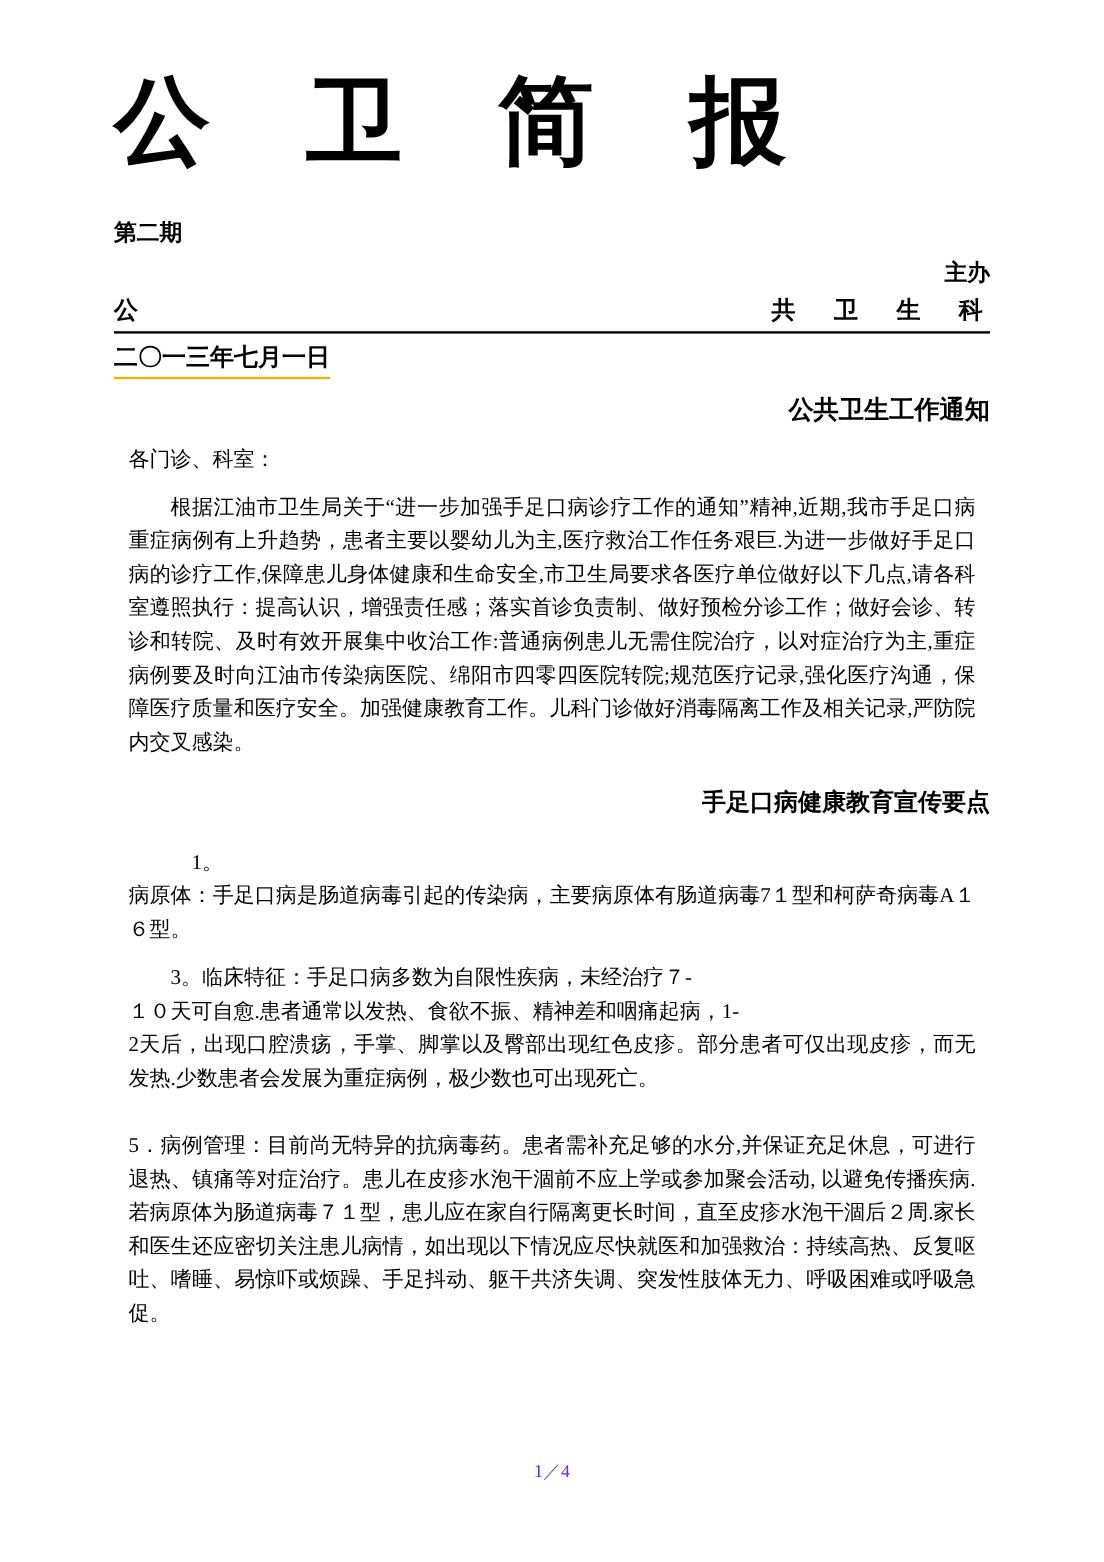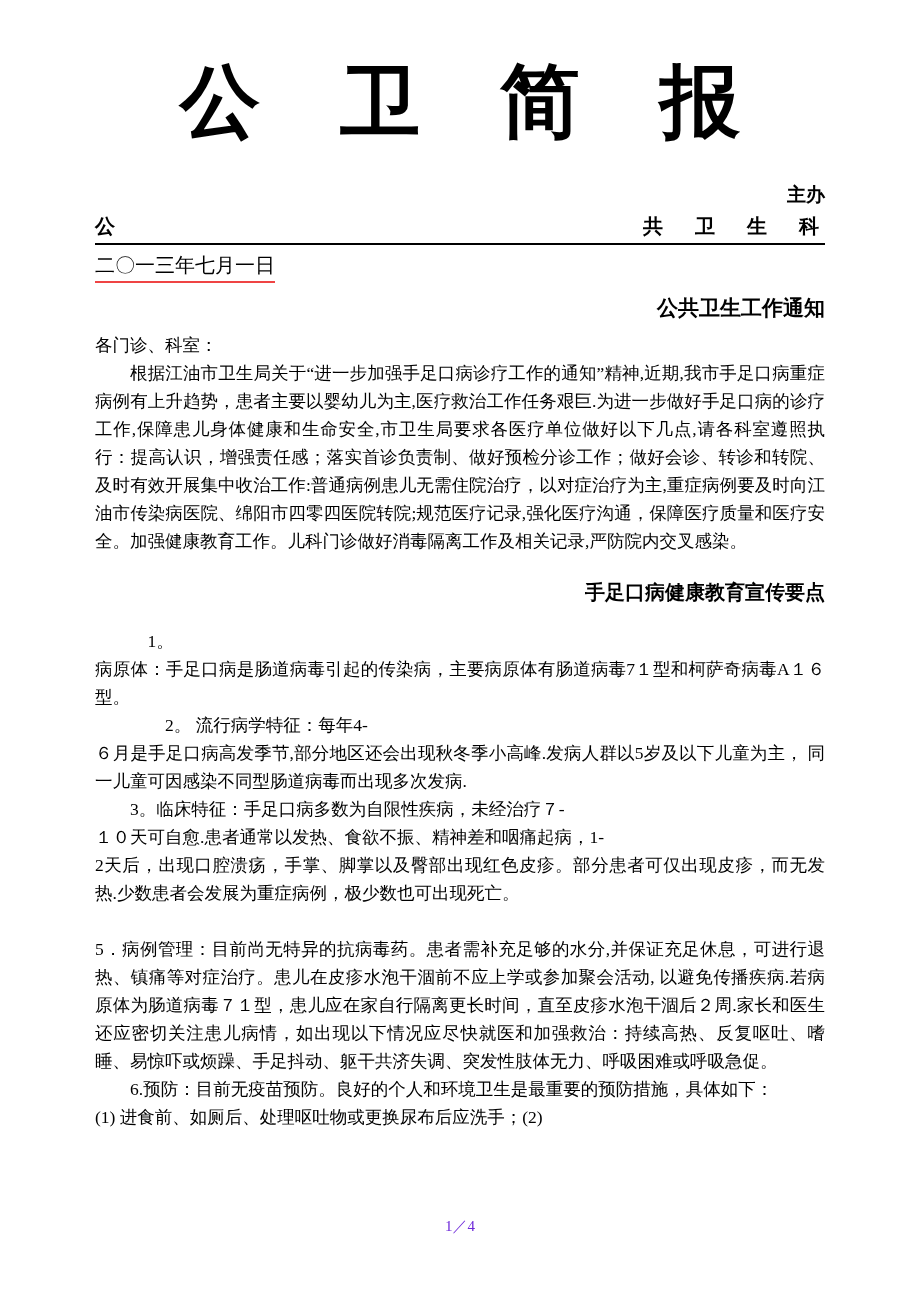--- a/index.html
+++ b/index.html
@@ -14,21 +14,21 @@
     margin: 0 auto;
     box-sizing: border-box;
     padding: 52px 95px 0 95px;
     background: #ffffff;
     color: #000000;
     font-family: "Liberation Serif", "DejaVu Serif", serif;
     overflow: hidden;
   }
   .doc-title {
     margin: 0 0 26px 0;
-    text-align: center;
+    text-align: left;
     font-size: 80px;
     line-height: 1.25;
     font-weight: bold;
     white-space: nowrap;
   }
   .pub-line {
     font-size: 19px;
     font-weight: bold;
     line-height: 33px;
   }
@@ -51,37 +51,37 @@
   .org-right {
     letter-spacing: 6px;
   }
   .date-line {
     margin-top: 5px;
     font-size: 20px;
     line-height: 30px;
   }
   .date-line .underlined {
     display: inline-block;
-    font-weight: normal;
-    border-bottom: 2px solid #ef4444;
+    font-weight: bold;
+    border-bottom: 2px solid #eab308;
     padding-bottom: 1px;
   }
   .section-heading {
     margin: 10px 0 8px 0;
     text-align: right;
     font-size: 21px;
     font-weight: bold;
     line-height: 30px;
   }
   .section-heading.second {
     margin: 22px 0 20px 0;
     font-size: 20px;
   }
   .body-text {
-    margin: 0;
+    margin: 12px;
     font-size: 17.5px;
     line-height: 28px;
     text-align: justify;
   }
   .body-text.first-indent {
     text-indent: 2em;
   }
   .pre {
     white-space: pre-wrap;
   }
@@ -99,20 +99,21 @@
   }
 </style>
 </head>
 <body>
 
 <div class="page">
 
   <h1 class="doc-title">公　卫　简　报</h1>
 
 
+  <div class="pub-line">第二期</div>
 
   <div class="center-line">主办</div>
 
   <div class="org-line">
     <span>公</span>
     <span class="org-right">共　卫　生　科</span>
   </div>
 
   <div class="date-line">
     <span class="underlined">二〇一三年七月一日</span>
@@ -122,28 +123,24 @@
 
   <p class="body-text">各门诊、科室：</p>
 
   <p class="body-text first-indent">根据江油市卫生局关于“进一步加强手足口病诊疗工作的通知”精神,近期,我市手足口病重症病例有上升趋势，患者主要以婴幼儿为主,医疗救治工作任务艰巨.为进一步做好手足口病的诊疗工作,保障患儿身体健康和生命安全,市卫生局要求各医疗单位做好以下几点,请各科室遵照执行：提高认识，增强责任感；落实首诊负责制、做好预检分诊工作；做好会诊、转诊和转院、及时有效开展集中收治工作:普通病例患儿无需住院治疗，以对症治疗为主,重症病例要及时向江油市传染病医院、绵阳市四零四医院转院;规范医疗记录,强化医疗沟通，保障医疗质量和医疗安全。加强健康教育工作。儿科门诊做好消毒隔离工作及相关记录,严防院内交叉感染。</p>
 
   <h2 class="section-heading second">手足口病健康教育宣传要点</h2>
 
   <p class="body-text pre">　　　1。
 病原体：手足口病是肠道病毒引起的传染病，主要病原体有肠道病毒7１型和柯萨奇病毒A１６型。</p>
 
-  <p class="body-text pre">　　　　2。 流行病学特征：每年4-
-６月是手足口病高发季节,部分地区还会出现秋冬季小高峰.发病人群以5岁及以下儿童为主， 同一儿童可因感染不同型肠道病毒而出现多次发病.</p>
 
   <p class="body-text pre">　　3。临床特征：手足口病多数为自限性疾病，未经治疗７-
 １０天可自愈.患者通常以发热、食欲不振、精神差和咽痛起病，1-
 2天后，出现口腔溃疡，手掌、脚掌以及臀部出现红色皮疹。部分患者可仅出现皮疹，而无发热.少数患者会发展为重症病例，极少数也可出现死亡。</p>
 
 
   <p class="body-text pre gap-above">5．病例管理：目前尚无特异的抗病毒药。患者需补充足够的水分,并保证充足休息，可进行退热、镇痛等对症治疗。患儿在皮疹水泡干涸前不应上学或参加聚会活动, 以避免传播疾病.若病原体为肠道病毒７１型，患儿应在家自行隔离更长时间，直至皮疹水泡干涸后２周.家长和医生还应密切关注患儿病情，如出现以下情况应尽快就医和加强救治：持续高热、反复呕吐、嗜睡、易惊吓或烦躁、手足抖动、躯干共济失调、突发性肢体无力、呼吸困难或呼吸急促。</p>
 
-  <p class="body-text pre">　　6.预防：目前无疫苗预防。良好的个人和环境卫生是最重要的预防措施，具体如下：
-(1) 进食前、如厕后、处理呕吐物或更换尿布后应洗手；(2)</p>
 
   <div class="page-footer">1／4</div>
 
 </div>
 
 </body></html>

